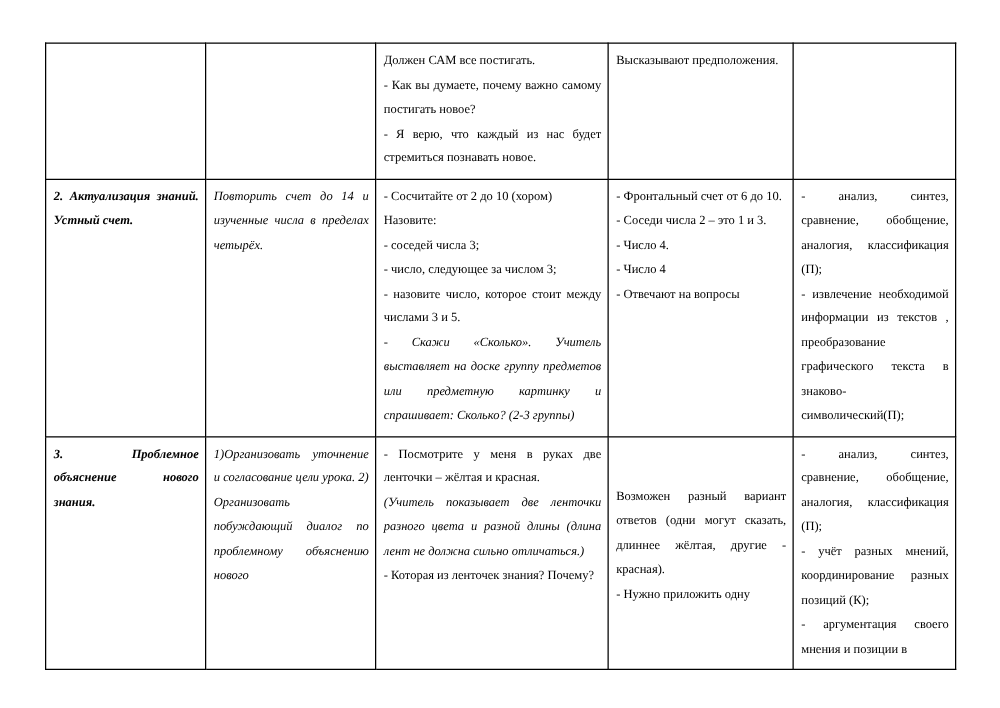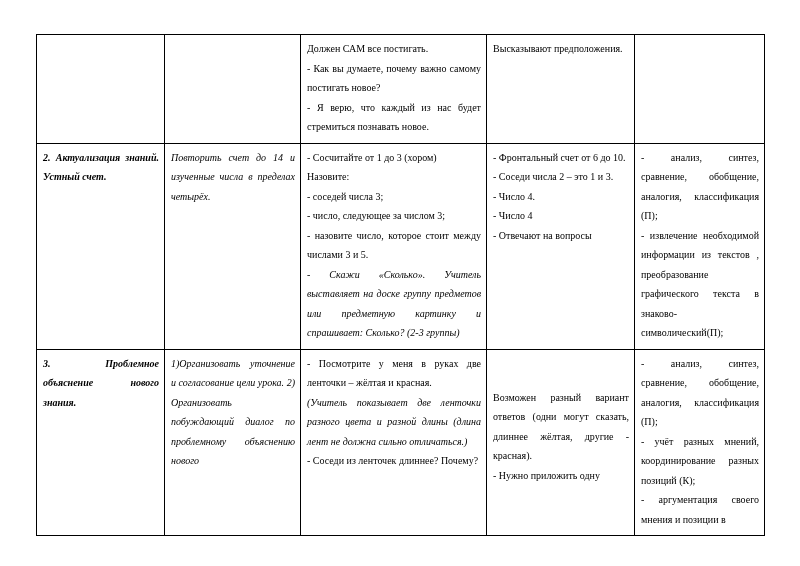--- a/index.html
+++ b/index.html
@@ -81,21 +81,21 @@
       </tr>
 
       <tr>
         <td>
           <p class="cell-p bold-ital">2.    Актуализация знаний.    Устный счет.</p>
         </td>
         <td>
           <p class="cell-p ital justify-spread">Повторить счет до 14 и изученные числа в пределах четырёх.</p>
         </td>
         <td>
-          <p class="cell-p">- Сосчитайте от 1 до 3 (хором)</p>
+          <p class="cell-p">- Сосчитайте от 2 до 10 (хором)</p>
           <p class="cell-p">Назовите:</p>
           <p class="cell-p">- соседей числа 3;</p>
           <p class="cell-p">- число, следующее за числом 3;</p>
           <p class="cell-p">- назовите число, которое стоит между числами 3 и 5.</p>
           <p class="cell-p ital">- Скажи «Сколько». Учитель выставляет на доске группу предметов или предметную картинку и спрашивает:  Сколько? (2-3 группы)</p>
         </td>
         <td>
           <p class="cell-p">- Фронтальный счет от 6 до 10.</p>
           <p class="cell-p">- Соседи числа 2 – это 1 и 3.</p>
           <p class="cell-p">- Число 4.</p>
@@ -111,21 +111,21 @@
       <tr>
         <td>
           <p class="cell-p bold-ital">3. Проблемное объяснение нового знания.</p>
         </td>
         <td>
           <p class="cell-p ital justify-spread">1)Организовать уточнение и согласование цели урока. 2) Организовать побуждающий диалог по проблемному объяснению нового</p>
         </td>
         <td>
           <p class="cell-p">-  Посмотрите у меня в руках две ленточки – жёлтая и красная.</p>
           <p class="cell-p ital">(Учитель показывает две ленточки разного цвета и разной длины (длина лент не должна сильно отличаться.)</p>
-          <p class="cell-p">- Соседи из ленточек длиннее? Почему?</p>
+          <p class="cell-p">- Которая из ленточек знания? Почему?</p>
         </td>
         <td>
           <p class="cell-p" style="margin-top:34px">Возможен разный вариант ответов (одни могут сказать, длиннее жёлтая, другие - красная).</p>
           <p class="cell-p">- Нужно приложить одну</p>
         </td>
         <td>
           <p class="cell-p">- анализ, синтез, сравнение, обобщение, аналогия, классификация (П);</p>
           <p class="cell-p">- учёт разных мнений, координирование разных позиций (К);</p>
           <p class="cell-p">- аргументация своего мнения и позиции в</p>
         </td>

